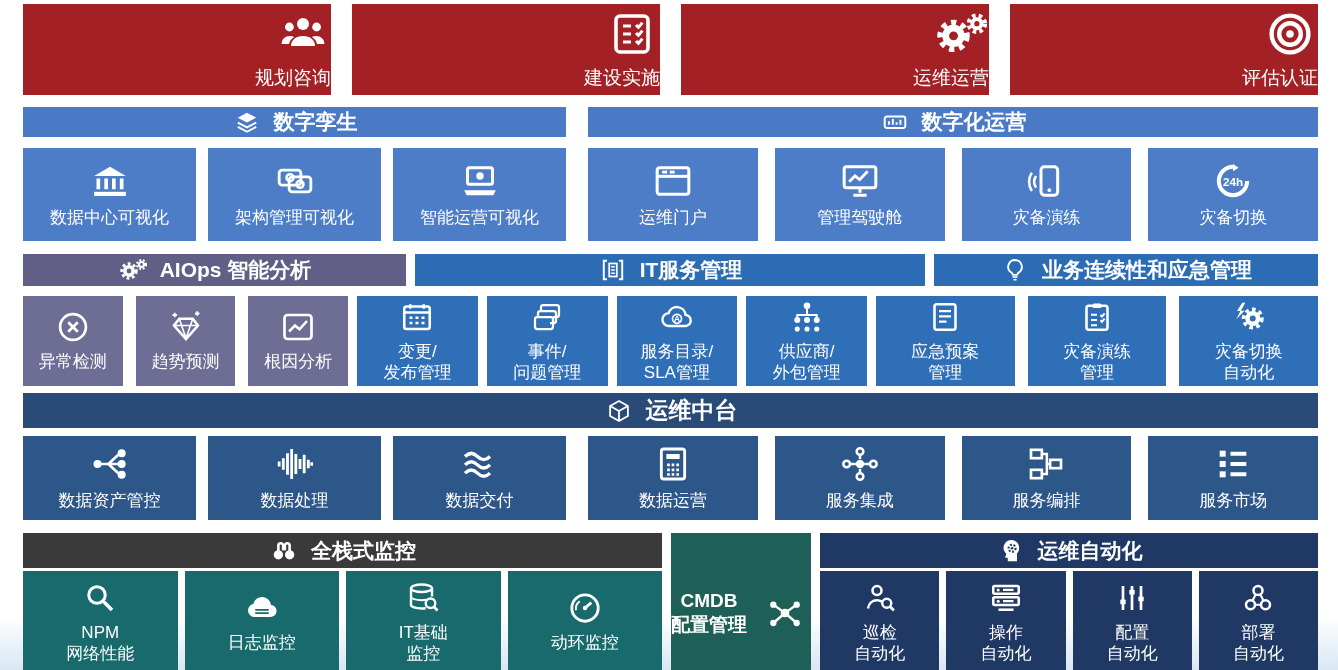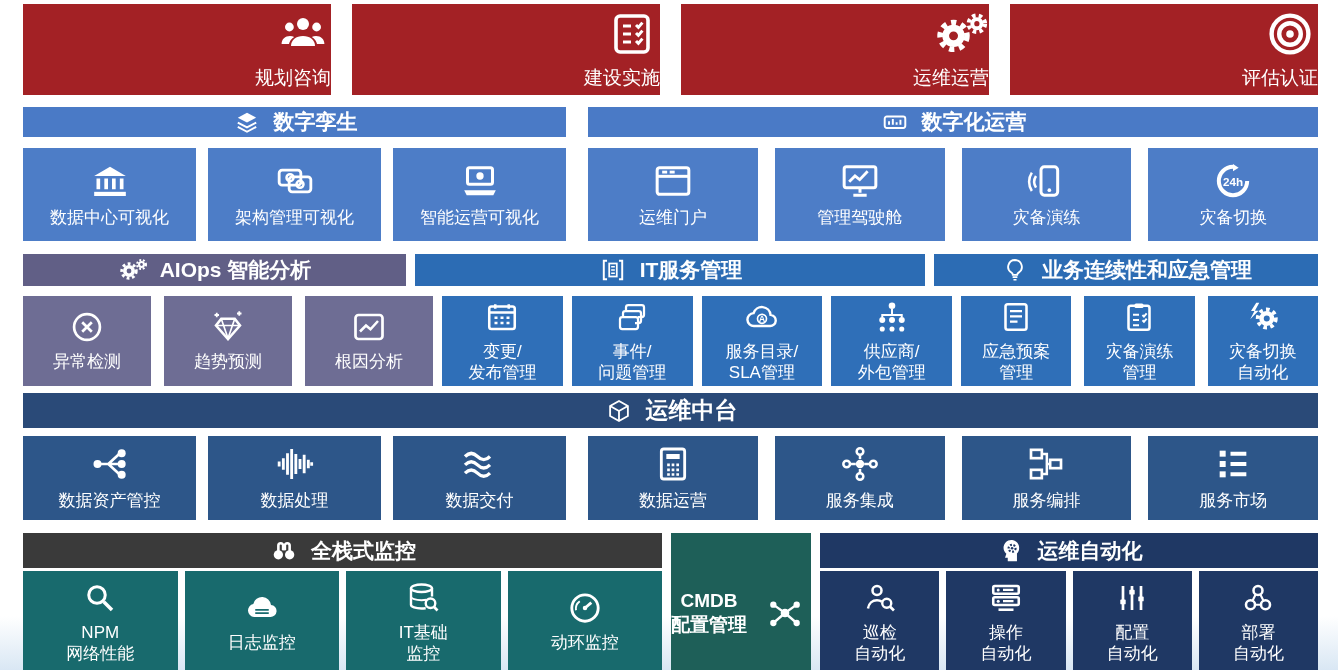--- a/index.html
+++ b/index.html
@@ -18,21 +18,21 @@
   .r-hdr2{height:30px;gap:22px;margin-bottom:11px}
   .r-viz{height:93px;gap:22px;margin-bottom:13px}
   .r-hdr4{height:32px;gap:9px;margin-bottom:10px}
   .r-mid{height:90px;gap:9px;margin-bottom:7px}
   .r-hdr6{height:35px;margin-bottom:8px}
   .r-plat{height:84px;gap:22px;margin-bottom:13px}
   .r-bottom{height:140px;gap:9px}
 
   .g-543{width:543px;display:flex;gap:12px}
   .g-rest{flex:1;display:flex;gap:17px}
-  .g-383{width:410px;display:flex;gap:13px}
+  .g-383{width:325px;display:flex;gap:13px}
   .g-510{width:510px;display:flex;gap:9px}
   .g-fill{flex:1;display:flex;gap:13px}
 
   .w-543{width:543px}.w-383{width:383px}.w-510{width:510px}.w-fill{flex:1}.w-full{width:100%}
 
   .hdr{display:flex;align-items:center;justify-content:center;gap:12px;color:#fff;font-weight:bold;font-size:21px}
   .hdr-big{font-size:23px;height:35px}
 
   .card{flex:1;display:flex;flex-direction:column;align-items:center;justify-content:center;gap:7px;
         color:#fff;text-align:center;padding:5px 2px}

